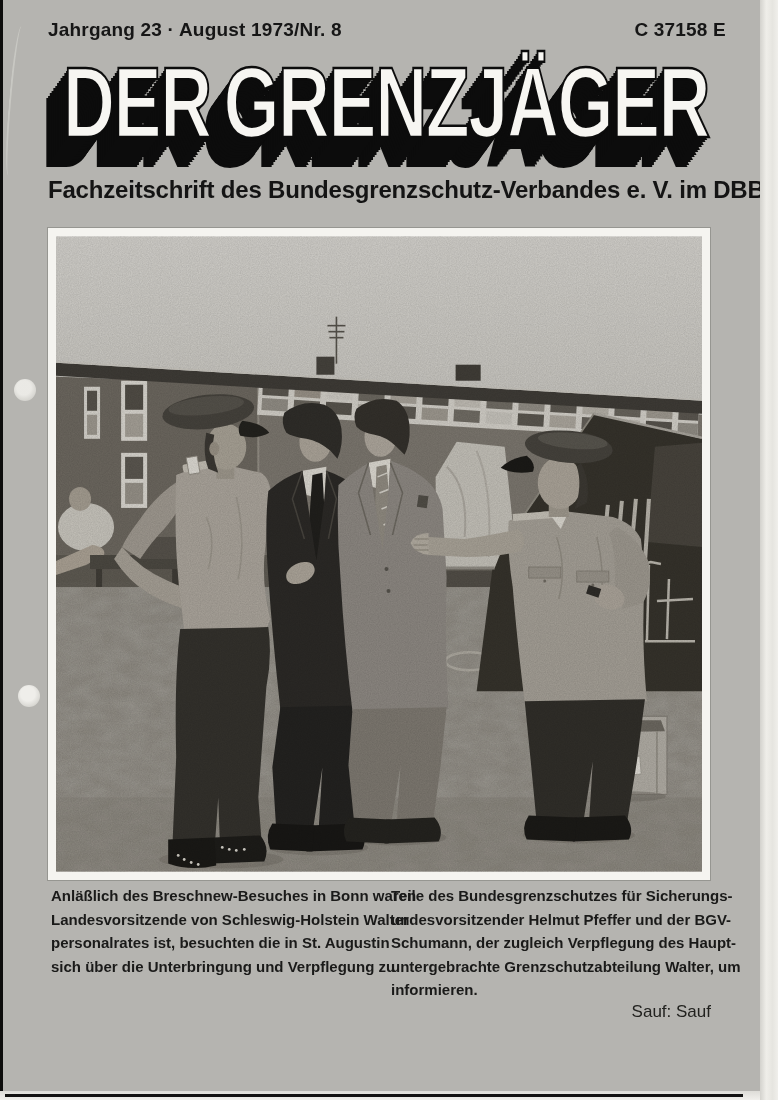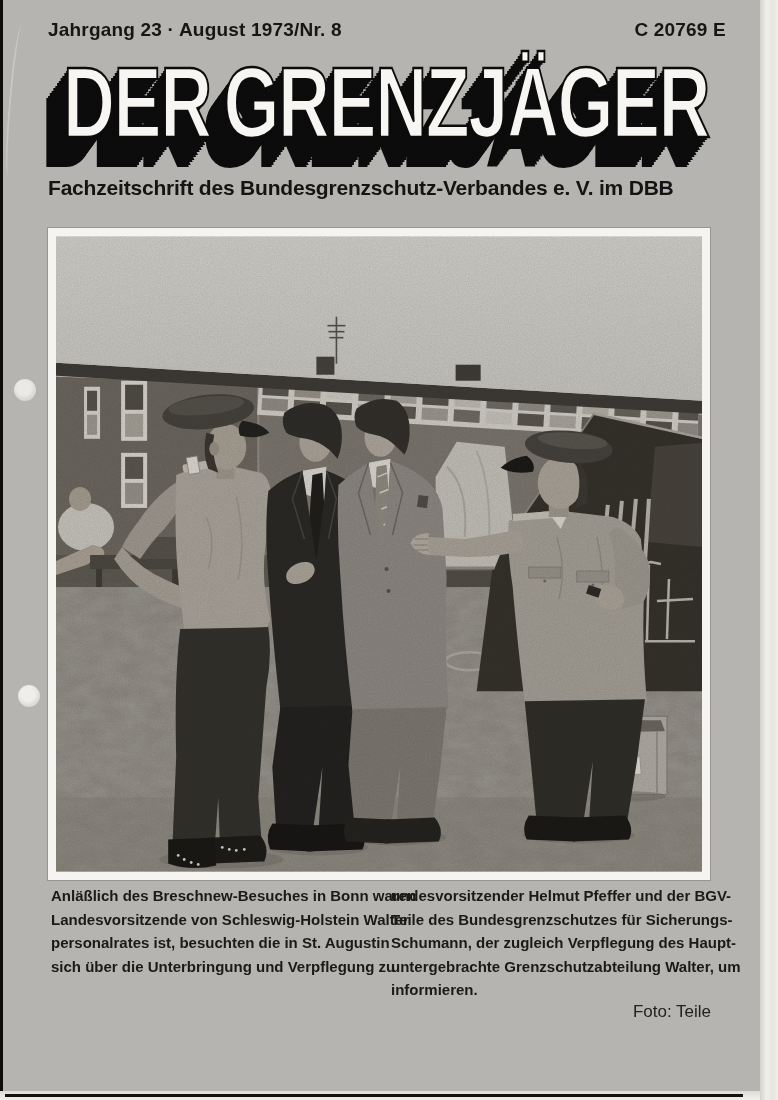--- a/index.html
+++ b/index.html
@@ -30,21 +30,21 @@
   .title{position:absolute;left:60px;top:52px;margin:0;white-space:nowrap;
          font-size:100px;line-height:100px;font-weight:bold;
          letter-spacing:-2px;word-spacing:-8px;color:#f7f6f2;
          transform:scaleX(.72);transform-origin:left top;
          -webkit-text-stroke:2.5px #0c0c0c;
          text-shadow:
            -2.5px 2.5px 0 #0c0c0c, -5px 5px 0 #0c0c0c, -7.5px 7.5px 0 #0c0c0c,
            -10px 10px 0 #0c0c0c, -12.5px 12.5px 0 #0c0c0c, -15px 15px 0 #0c0c0c,
            -17.5px 17.5px 0 #0c0c0c, -20px 20px 0 #0c0c0c, -22.5px 22.5px 0 #0c0c0c,
            -25px 25px 0 #0c0c0c, -27.5px 27.5px 0 #0c0c0c, -30px 30px 0 #0c0c0c;}
-  .subtitle{position:absolute;left:45px;top:176px;font-size:21px;font-weight:bold;
+  .subtitle{position:absolute;left:45px;top:176px;font-size:24px;font-weight:bold;
             color:#141414;letter-spacing:-0.2px;white-space:nowrap;}
   
   .photo-frame{position:absolute;left:45px;top:228px;width:662px;height:652px;
                margin:0;padding:8px;background:#f5f4f0;
                box-shadow:0 0 0 1px rgba(60,58,52,.25);}
   .photo-frame svg{display:block;}
   
   .caption{position:absolute;left:48px;top:884px;width:660px;display:flex;gap:10px;
            font-size:15px;font-weight:bold;color:#1a1a19;}
   .cap-col{display:block;}
@@ -57,21 +57,21 @@
           font-size:17px;font-weight:normal;color:#22221f;}
 </style>
 </head>
 <body>
 
 <div class="scan">
   <div class="page">
 
     <div class="issue-row">
       <span>Jahrgang 23 · August 1973/Nr. 8</span>
-      <span>C 20769 E</span>
+      <span>C 37158 E</span>
     </div>
 
     <h1 class="title">DER GRENZJÄGER</h1>
 
     <div class="subtitle">Fachzeitschrift des Bundesgrenzschutz-Verbandes e. V. im DBB</div>
 
     <figure class="photo-frame">
       <svg width="646" height="636" viewBox="0 0 645 634" role="img" aria-label="Black-and-white photograph: two Bundesgrenzschutz officers in uniform with peaked caps talking with two men in suits on a lawn in front of a barracks building with ribbon windows and a TV antenna; a large dark army tent and a light tarp at the right, a folding chair and an open crate on the grass.">
         <defs>
           <linearGradient id="skyg" x1="0" y1="0" x2="0" y2="1">
@@ -319,29 +319,29 @@
     </figure>
 
     <div class="caption">
       <div class="cap-col left">
         <div class="cap-line">Anläßlich des Breschnew-Besuches in Bonn waren</div>
         <div class="cap-line">Landesvorsitzende von Schleswig-Holstein Walter</div>
         <div class="cap-line">personalrates ist, besuchten die in St. Augustin</div>
         <div class="cap-line">sich über die Unterbringung und Verpflegung zu</div>
       </div>
       <div class="cap-col right">
+        <div class="cap-line">Teile des Bundesgrenzschutzes für Sicherungs-</div>
         <div class="cap-line">undesvorsitzender Helmut Pfeffer und der BGV-</div>
-        <div class="cap-line">Teile des Bundesgrenzschutzes für Sicherungs-</div>
         <div class="cap-line">Schumann, der zugleich Verpflegung des Haupt-</div>
         <div class="cap-line">untergebrachte Grenzschutzabteilung Walter, um</div>
         <div class="cap-line plain">informieren.</div>
       </div>
     </div>
 
-    <div class="credit">Foto: Teile</div>
+    <div class="credit">Sauf: Sauf</div>
 
     <div class="crease"></div>
     <div class="hole hole1"></div>
     <div class="hole hole2"></div>
   </div>
 
   <div class="left-edge"></div>
   <div class="scan-edge-right"></div>
   <div class="scan-bottom"></div>
   <div class="bottom-line"></div>

